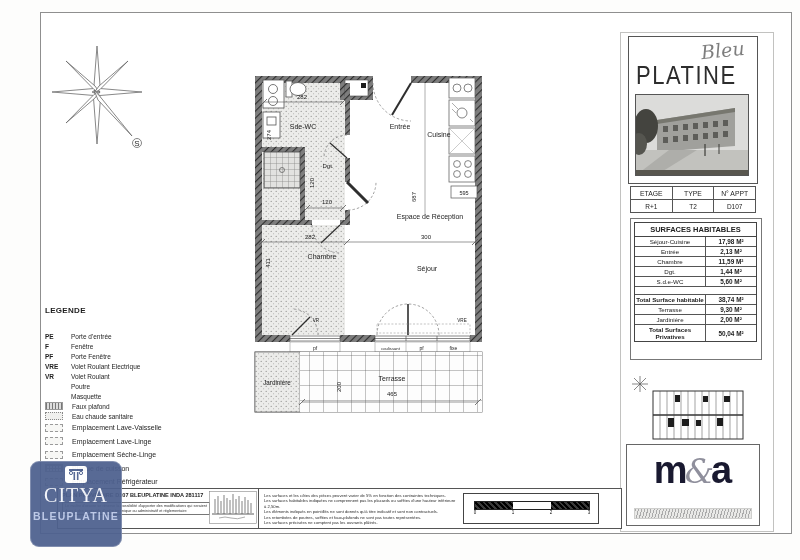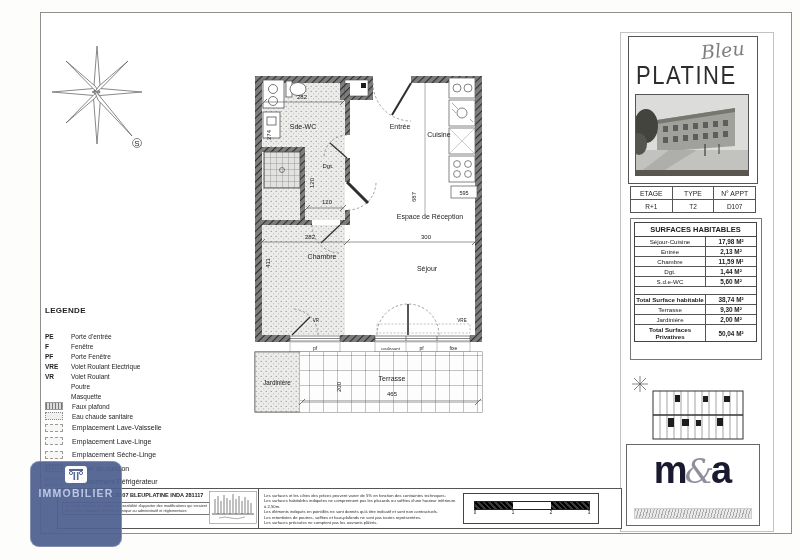--- a/index.html
+++ b/index.html
@@ -487,14 +487,15 @@
 <div id="citya" class="abs">
   <div id="citya-cap">
     <svg width="16" height="13" viewBox="0 0 16 13">
       <rect x="1" y="1" width="14" height="2" fill="#4e618f"></rect>
       <circle cx="3" cy="5" r="1.6" fill="none" stroke="#4e618f" stroke-width="1"></circle>
       <circle cx="13" cy="5" r="1.6" fill="none" stroke="#4e618f" stroke-width="1"></circle>
       <rect x="5.5" y="4" width="1.6" height="8" fill="#4e618f"></rect>
       <rect x="8.9" y="4" width="1.6" height="8" fill="#4e618f"></rect>
     </svg>
   </div>
-  <div id="citya-sub">IMMOBILIER</div>
+  <div id="citya-name">CITYA</div>
+  <div id="citya-sub">BLEUPLATINE</div>
 </div>
 
 </body></html>

